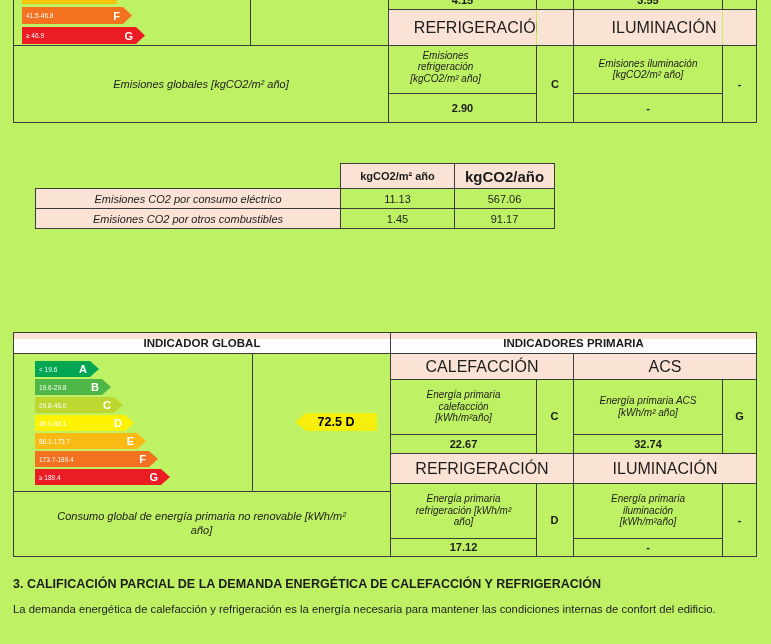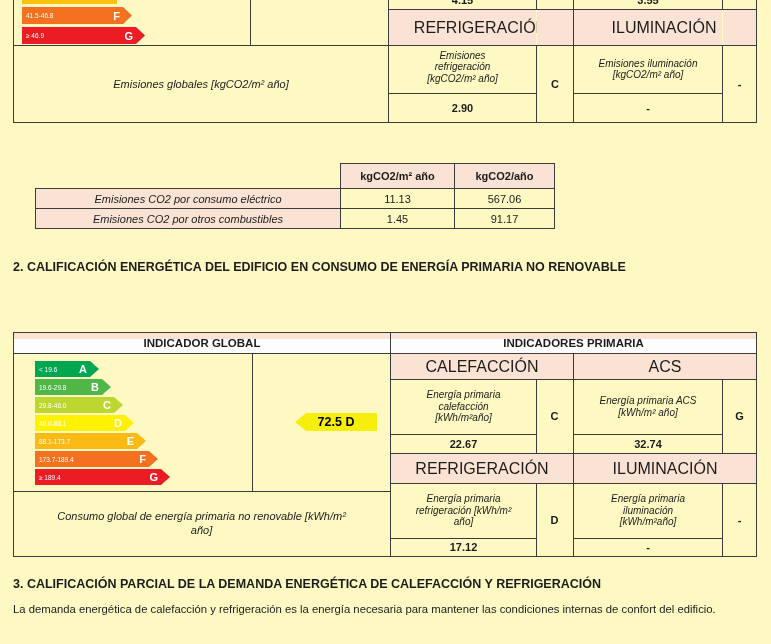--- a/index.html
+++ b/index.html
@@ -1,17 +1,17 @@
 <!DOCTYPE html>
 <html><head>
 <meta charset="utf-8">
 <style>
   *{margin:0;padding:0;box-sizing:border-box}
   html,body{background:#ffffff}
-  .page{position:relative;width:771px;height:644px;background:#fef9c3;overflow:hidden;
+  .page{position:relative;width:771px;height:644px;background:#bef264;overflow:hidden;
         font-family:"Liberation Sans",sans-serif;color:#1c1c1c}
   .hl{position:absolute;height:1px;background:#3c3c3c}
   .vl{position:absolute;width:1px;background:#3c3c3c}
   .cell{position:absolute;display:flex;align-items:center;justify-content:center;text-align:center}
   .peach{background:#fae3d4}
   .hdrgrad{background:linear-gradient(to bottom,#fae3d4 0 6px,#fdfdfd 6px)}
   .it{font-style:italic}
   .bold{font-weight:bold}
   .lbl{font-size:10px;line-height:1.15;font-style:italic;padding:0 24px}
   .val{font-size:11px;font-weight:bold}
@@ -66,43 +66,42 @@
     <div class="cell peach subhdr" style="left:389px;top:10px;width:147px;height:35px">
       <span style="position:absolute;left:-1px;top:0;width:185px;height:35px;display:flex;align-items:center;justify-content:center">REFRIGERACIÓN</span>
     </div>
     <div class="cell peach" style="left:537px;top:10px;width:36px;height:35px"></div>
     <div class="cell peach subhdr" style="left:574px;top:10px;width:148px;height:35px">
       <span style="position:absolute;left:-1px;top:0;width:182px;height:35px;display:flex;align-items:center;justify-content:center">ILUMINACIÓN</span>
     </div>
     <div class="cell peach" style="left:723px;top:10px;width:33px;height:35px"></div>
 
     <div class="cell it" style="left:14px;top:46px;width:374px;height:75px;font-size:11px">Emisiones globales [kgCO2/m² año]</div>
-    <div class="cell lbl" style="left:389px;top:46px;width:147px;height:42px">Emisiones refrigeración [kgCO2/m² año]</div>
+    <div class="cell lbl" style="left:372px;top:46px;width:147px;height:42px">Emisiones refrigeración [kgCO2/m² año]</div>
     <div class="cell val" style="left:389px;top:94px;width:147px;height:27px">2.90</div>
     <div class="cell ltrcell" style="left:537px;top:46px;width:36px;height:75px">C</div>
     <div class="cell lbl" style="left:574px;top:46px;width:148px;height:46px">Emisiones iluminación [kgCO2/m² año]</div>
     <div class="cell val" style="left:574px;top:94px;width:148px;height:27px">-</div>
     <div class="cell ltrcell" style="left:723px;top:46px;width:33px;height:75px">-</div>
   </div>
 
 
   <div>
     <div class="cell tcell peach bold" style="left:340px;top:163px;width:115px;height:26px;font-size:11px">kgCO2/m² año</div>
-    <div class="cell tcell peach bold" style="left:454px;top:163px;width:101px;height:26px;font-size:11px">kgCO2/año</div>
+    <div class="cell tcell peach bold" style="left:454px;top:163px;width:101px;height:26px;font-size:15px">kgCO2/año</div>
 
     <div class="cell tcell peach it" style="left:35px;top:188px;width:306px;height:21px;font-size:11px">Emisiones CO2 por consumo eléctrico</div>
     <div class="cell tcell" style="left:340px;top:188px;width:115px;height:21px;font-size:11px">11.13</div>
     <div class="cell tcell" style="left:454px;top:188px;width:101px;height:21px;font-size:11px">567.06</div>
 
     <div class="cell tcell peach it" style="left:35px;top:208px;width:306px;height:21px;font-size:11px">Emisiones CO2 por otros combustibles</div>
     <div class="cell tcell" style="left:340px;top:208px;width:115px;height:21px;font-size:11px">1.45</div>
     <div class="cell tcell" style="left:454px;top:208px;width:101px;height:21px;font-size:11px">91.17</div>
   </div>
 
-  <h2 class="h2" style="left:13px;top:260px">2. CALIFICACIÓN ENERGÉTICA DEL EDIFICIO EN CONSUMO DE ENERGÍA PRIMARIA NO RENOVABLE</h2>
 
   <div>
 
     <div class="hl" style="left:13px;top:332px;width:744px"></div>
     <div class="hl" style="left:13px;top:353px;width:744px"></div>
     <div class="hl" style="left:13px;top:556px;width:744px"></div>
     <div class="vl" style="left:13px;top:332px;height:224px"></div>
     <div class="vl" style="left:756px;top:332px;height:224px"></div>
     <div class="vl" style="left:390px;top:332px;height:224px"></div>
     <div class="vl" style="left:573px;top:353px;height:203px"></div>

